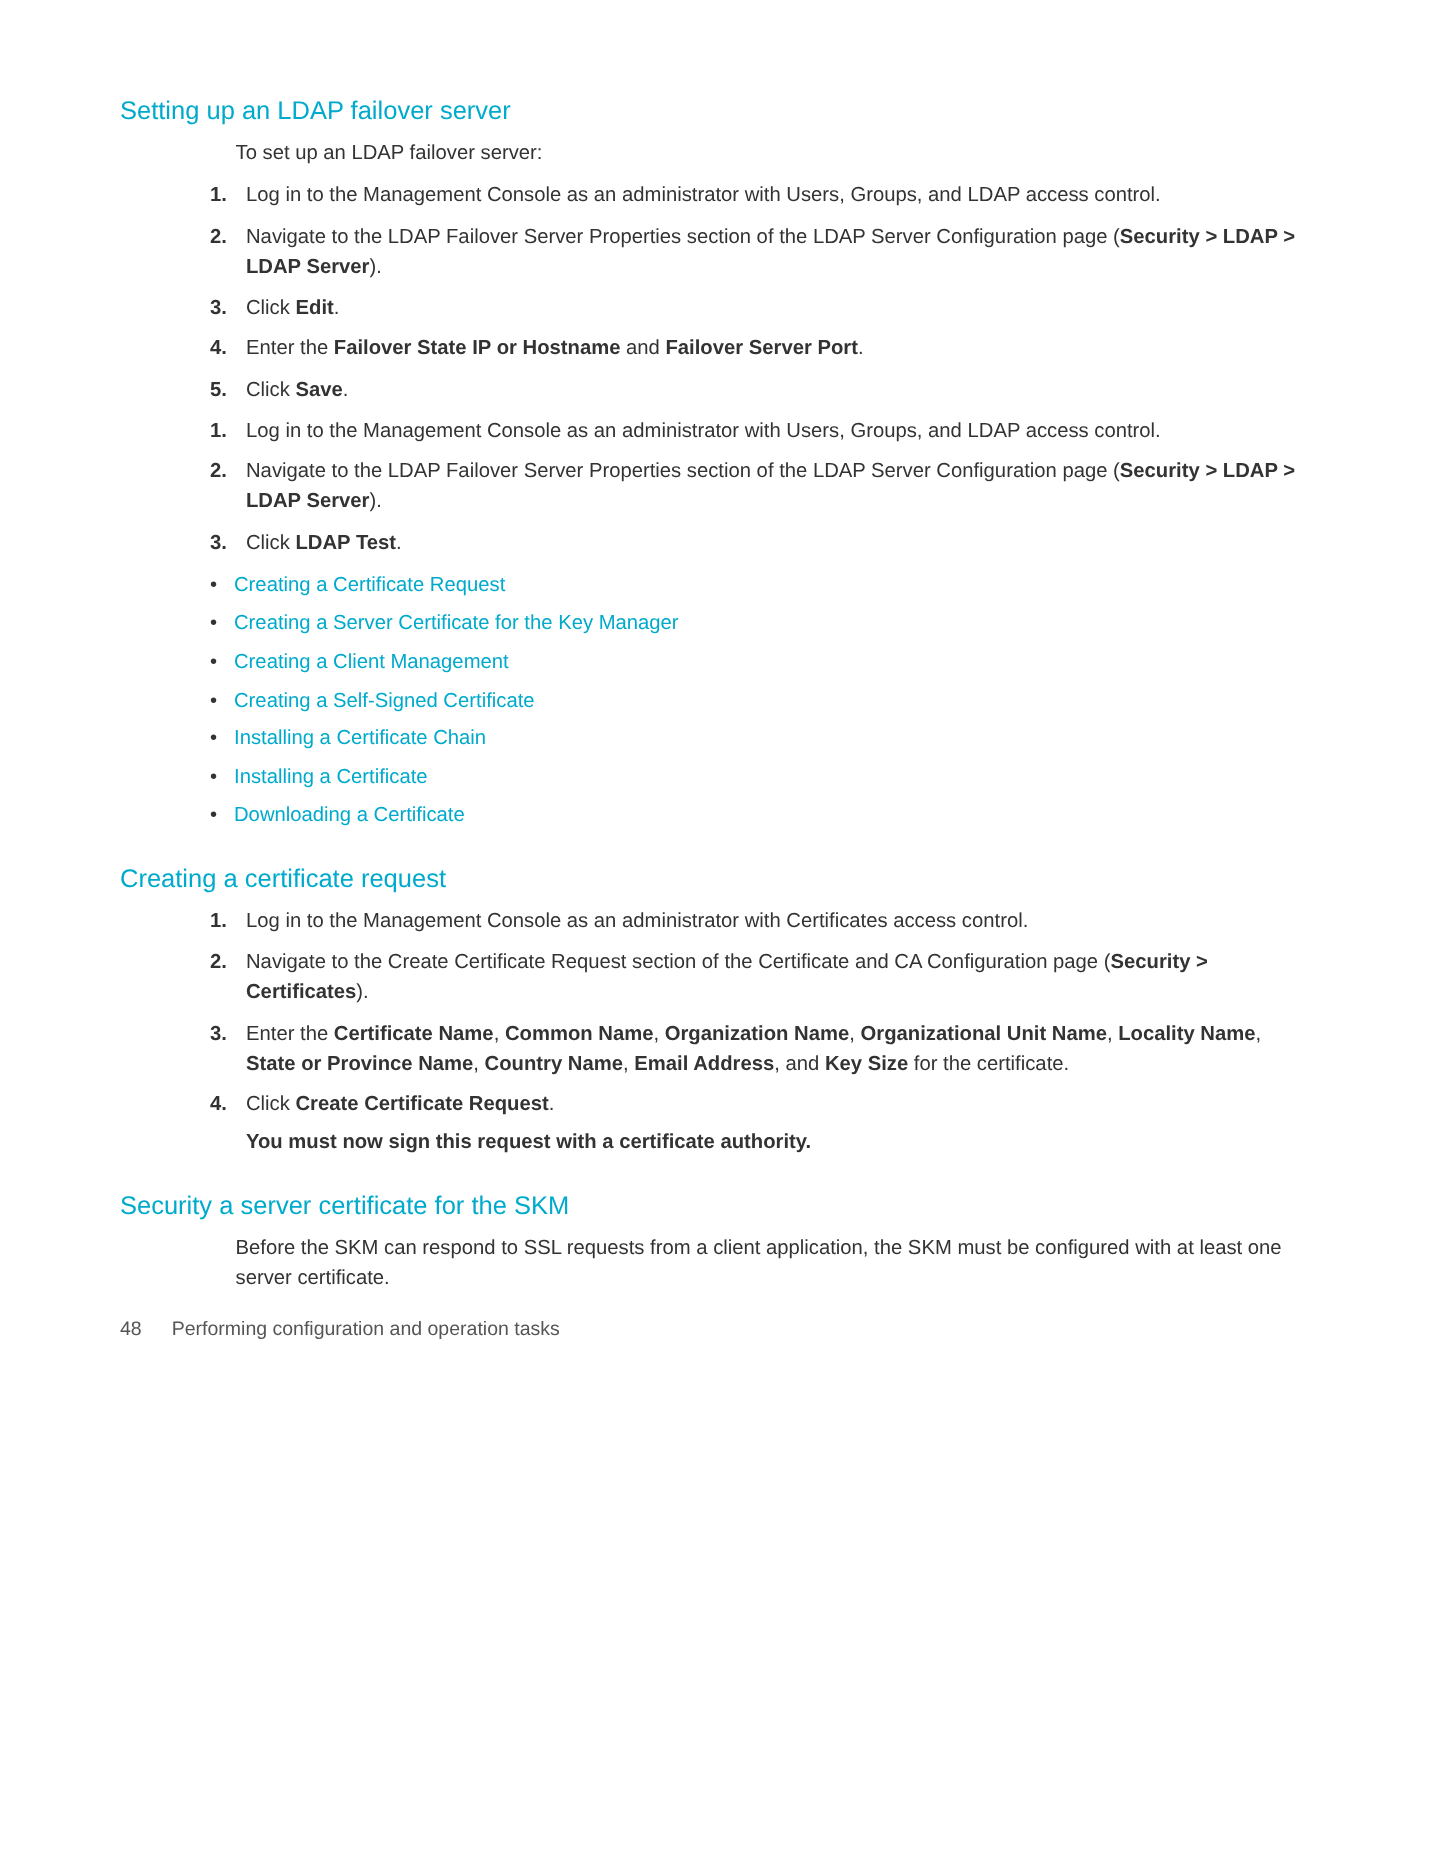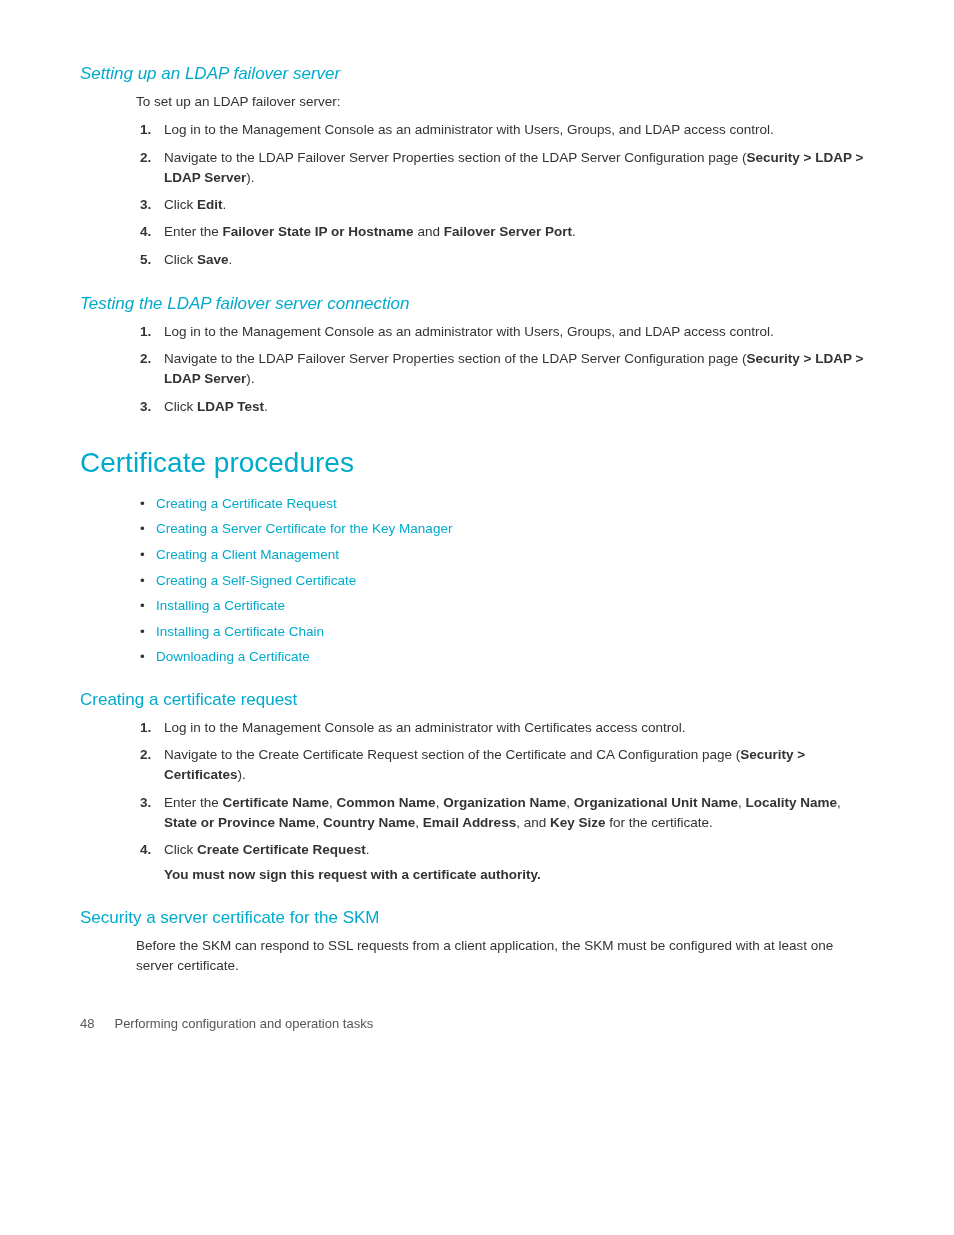--- a/index.html
+++ b/index.html
@@ -17,38 +17,37 @@
     }
     .page {
       padding: 40px 80px 60px 80px;
     }
     h2.section-title {
       color: #00aacc;
       font-size: 17px;
       font-weight: normal;
       margin-bottom: 8px;
       margin-top: 24px;
-      font-style: italic;
     }
     h1.big-title {
       color: #00aacc;
       font-size: 28px;
       font-weight: normal;
       margin-top: 30px;
       margin-bottom: 14px;
     }
     h2.sub-title {
       color: #00aacc;
       font-size: 17px;
       font-weight: normal;
       margin-top: 22px;
       margin-bottom: 8px;
     }
     .intro-text {
-      margin-left: 56px;
+      margin-left: 77px;
       margin-bottom: 8px;
       line-height: 1.5;
     }
     ol {
       margin-left: 60px;
       padding-left: 0;
       list-style: none;
       counter-reset: list-counter;
     }
     ol li {
@@ -84,21 +83,21 @@
       color: #333;
     }
     ul.bullet-list li a {
       color: #00aacc;
       text-decoration: none;
     }
     b, strong {
       font-weight: bold;
     }
     .footer {
-      margin-top: 40px;
+      margin-top: 16px;
       font-size: 12px;
       color: #555;
       display: flex;
       align-items: center;
     }
     .footer .page-num {
       margin-right: 20px;
       font-size: 13px;
     }
     .footer .footer-text {
@@ -119,37 +118,35 @@
     <ol>
       <li>Log in to the Management Console as an administrator with Users, Groups, and LDAP access control.</li>
       <li>Navigate to the LDAP Failover Server Properties section of the LDAP Server Configuration page (<b>Security &gt; LDAP &gt; LDAP Server</b>).</li>
       <li>Click <b>Edit</b>.</li>
       <li>Enter the <b>Failover State IP or Hostname</b> and <b>Failover Server Port</b>.</li>
       <li>Click <b>Save</b>.</li>
     </ol>
   </div>
 
   <div class="section-block">
-    <h2 class="section-title">Testing the LDAP failover server connection</h2>
     <ol>
       <li>Log in to the Management Console as an administrator with Users, Groups, and LDAP access control.</li>
       <li>Navigate to the LDAP Failover Server Properties section of the LDAP Server Configuration page (<b>Security &gt; LDAP &gt; LDAP Server</b>).</li>
       <li>Click <b>LDAP Test</b>.</li>
     </ol>
   </div>
 
   <div class="section-block">
-    <h1 class="big-title">Certificate procedures</h1>
     <ul class="bullet-list">
       <li><a href="#">Creating a Certificate Request</a></li>
       <li><a href="#">Creating a Server Certificate for the Key Manager</a></li>
       <li><a href="#">Creating a Client Management</a></li>
       <li><a href="#">Creating a Self-Signed Certificate</a></li>
+      <li><a href="#">Installing a Certificate Chain</a></li>
       <li><a href="#">Installing a Certificate</a></li>
-      <li><a href="#">Installing a Certificate Chain</a></li>
       <li><a href="#">Downloading a Certificate</a></li>
     </ul>
   </div>
 
   <div class="section-block">
     <h2 class="sub-title">Creating a certificate request</h2>
     <ol>
       <li>Log in to the Management Console as an administrator with Certificates access control.</li>
       <li>Navigate to the Create Certificate Request section of the Certificate and CA Configuration page (<b>Security &gt; Certificates</b>).</li>
       <li>Enter the <b>Certificate Name</b>, <b>Common Name</b>, <b>Organization Name</b>, <b>Organizational Unit Name</b>, <b>Locality Name</b>, <b>State or Province Name</b>, <b>Country Name</b>, <b>Email Address</b>, and <b>Key Size</b> for the certificate.</li>

